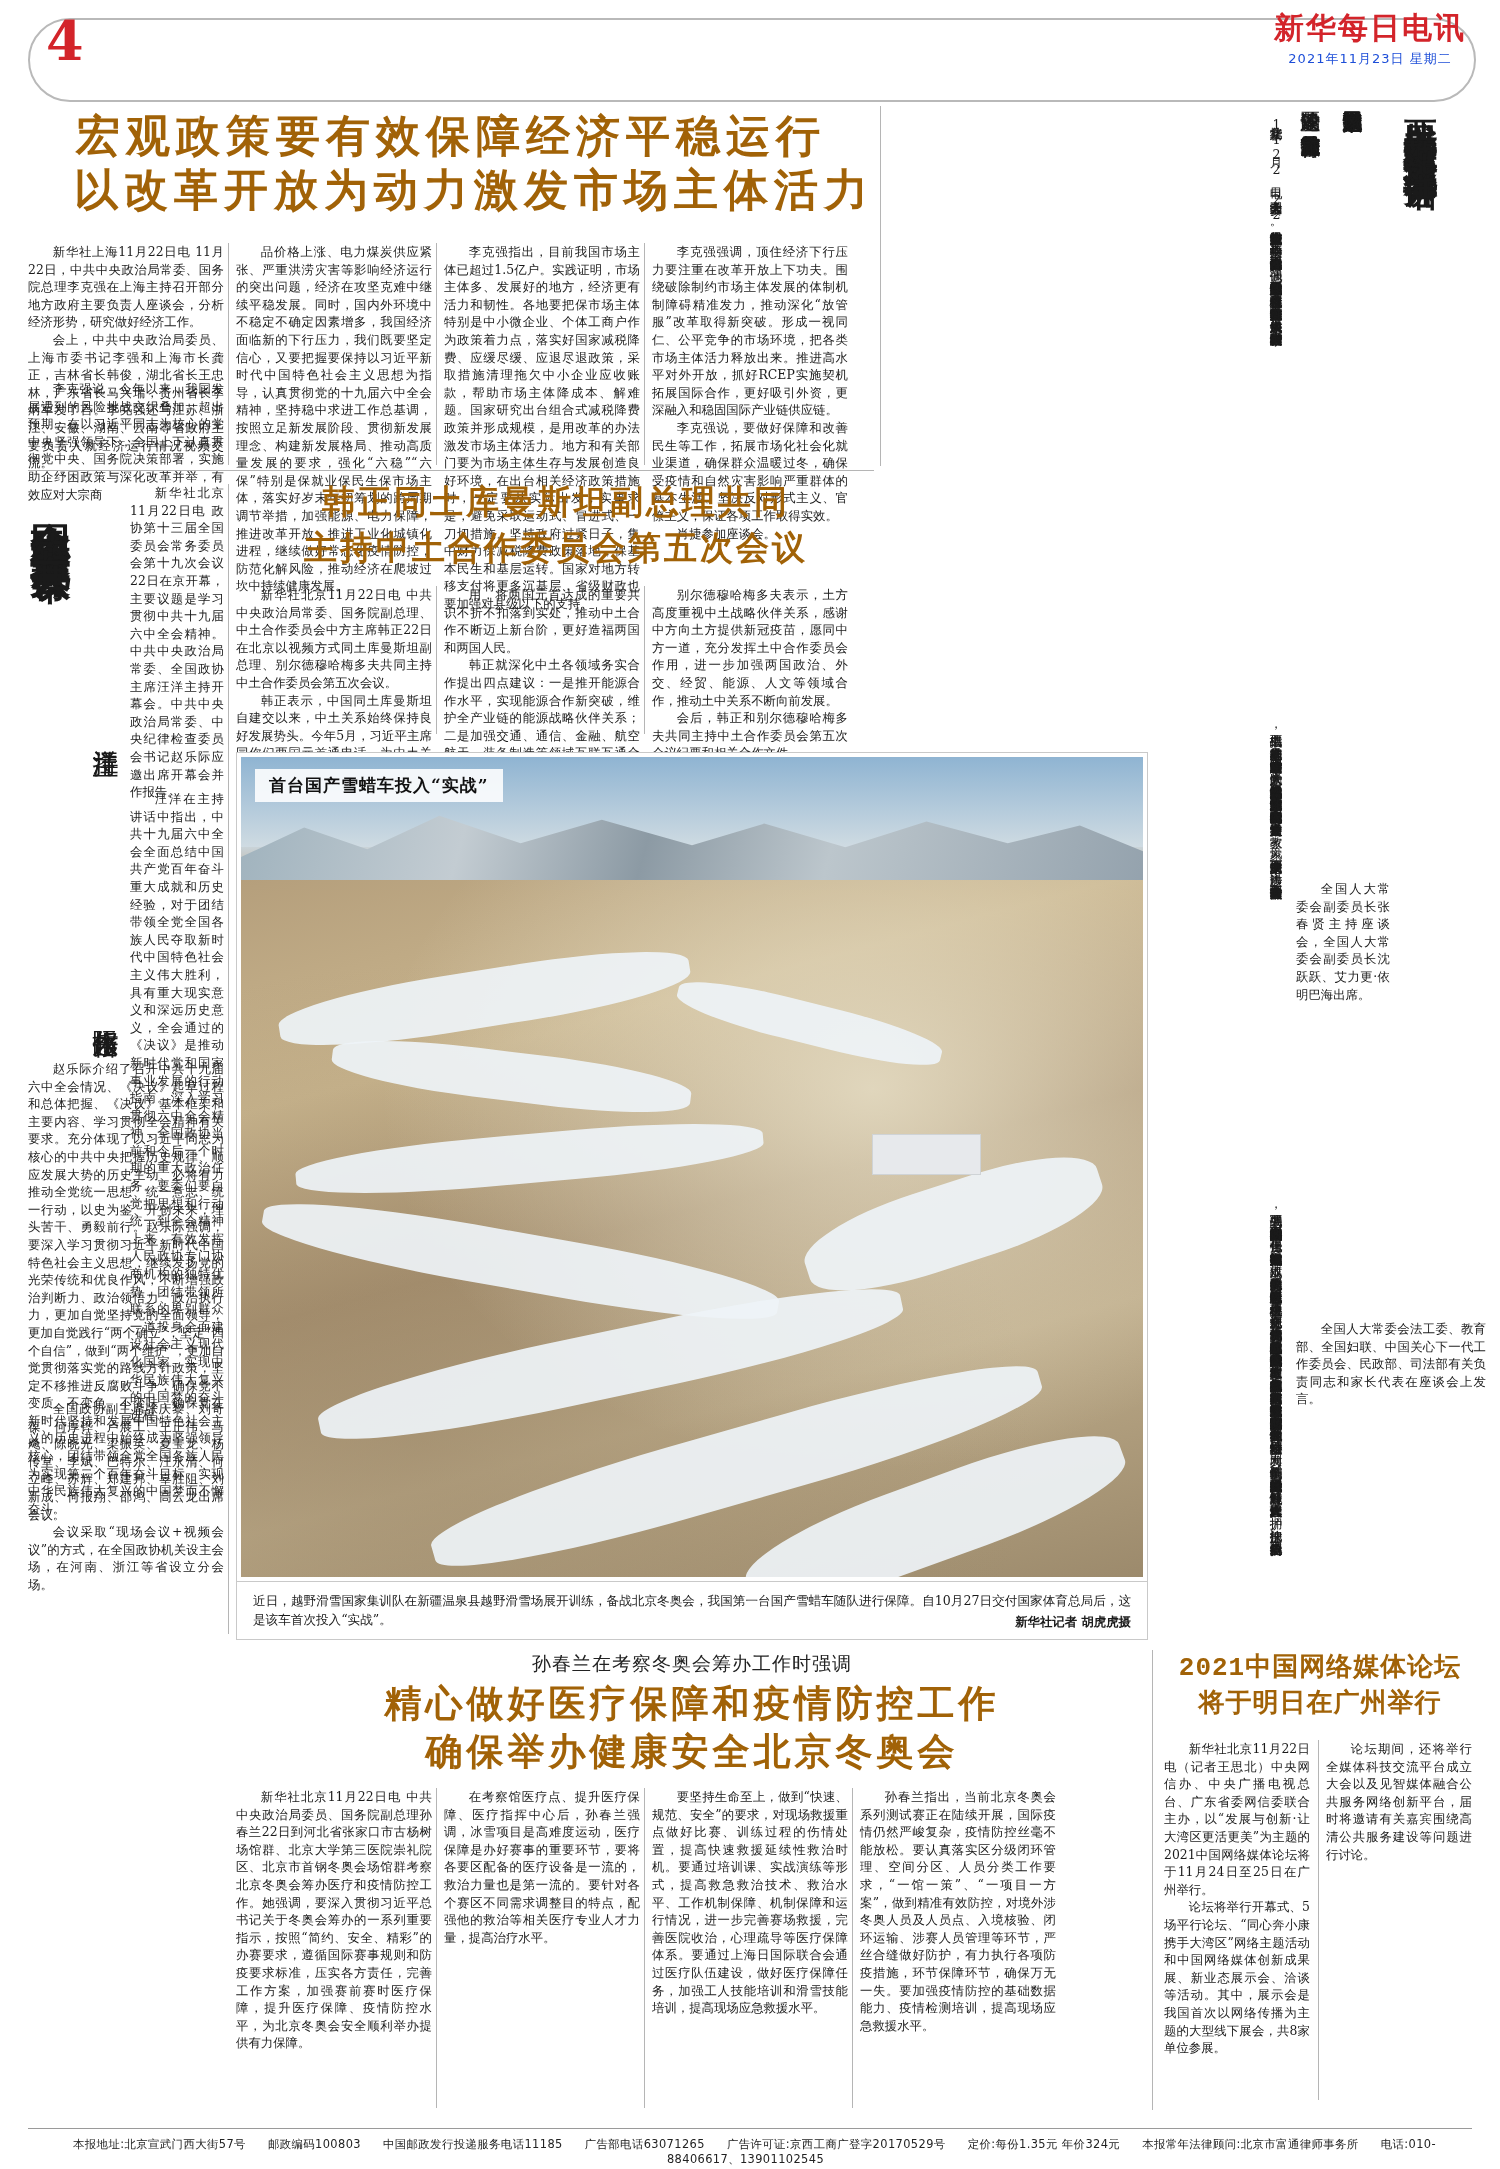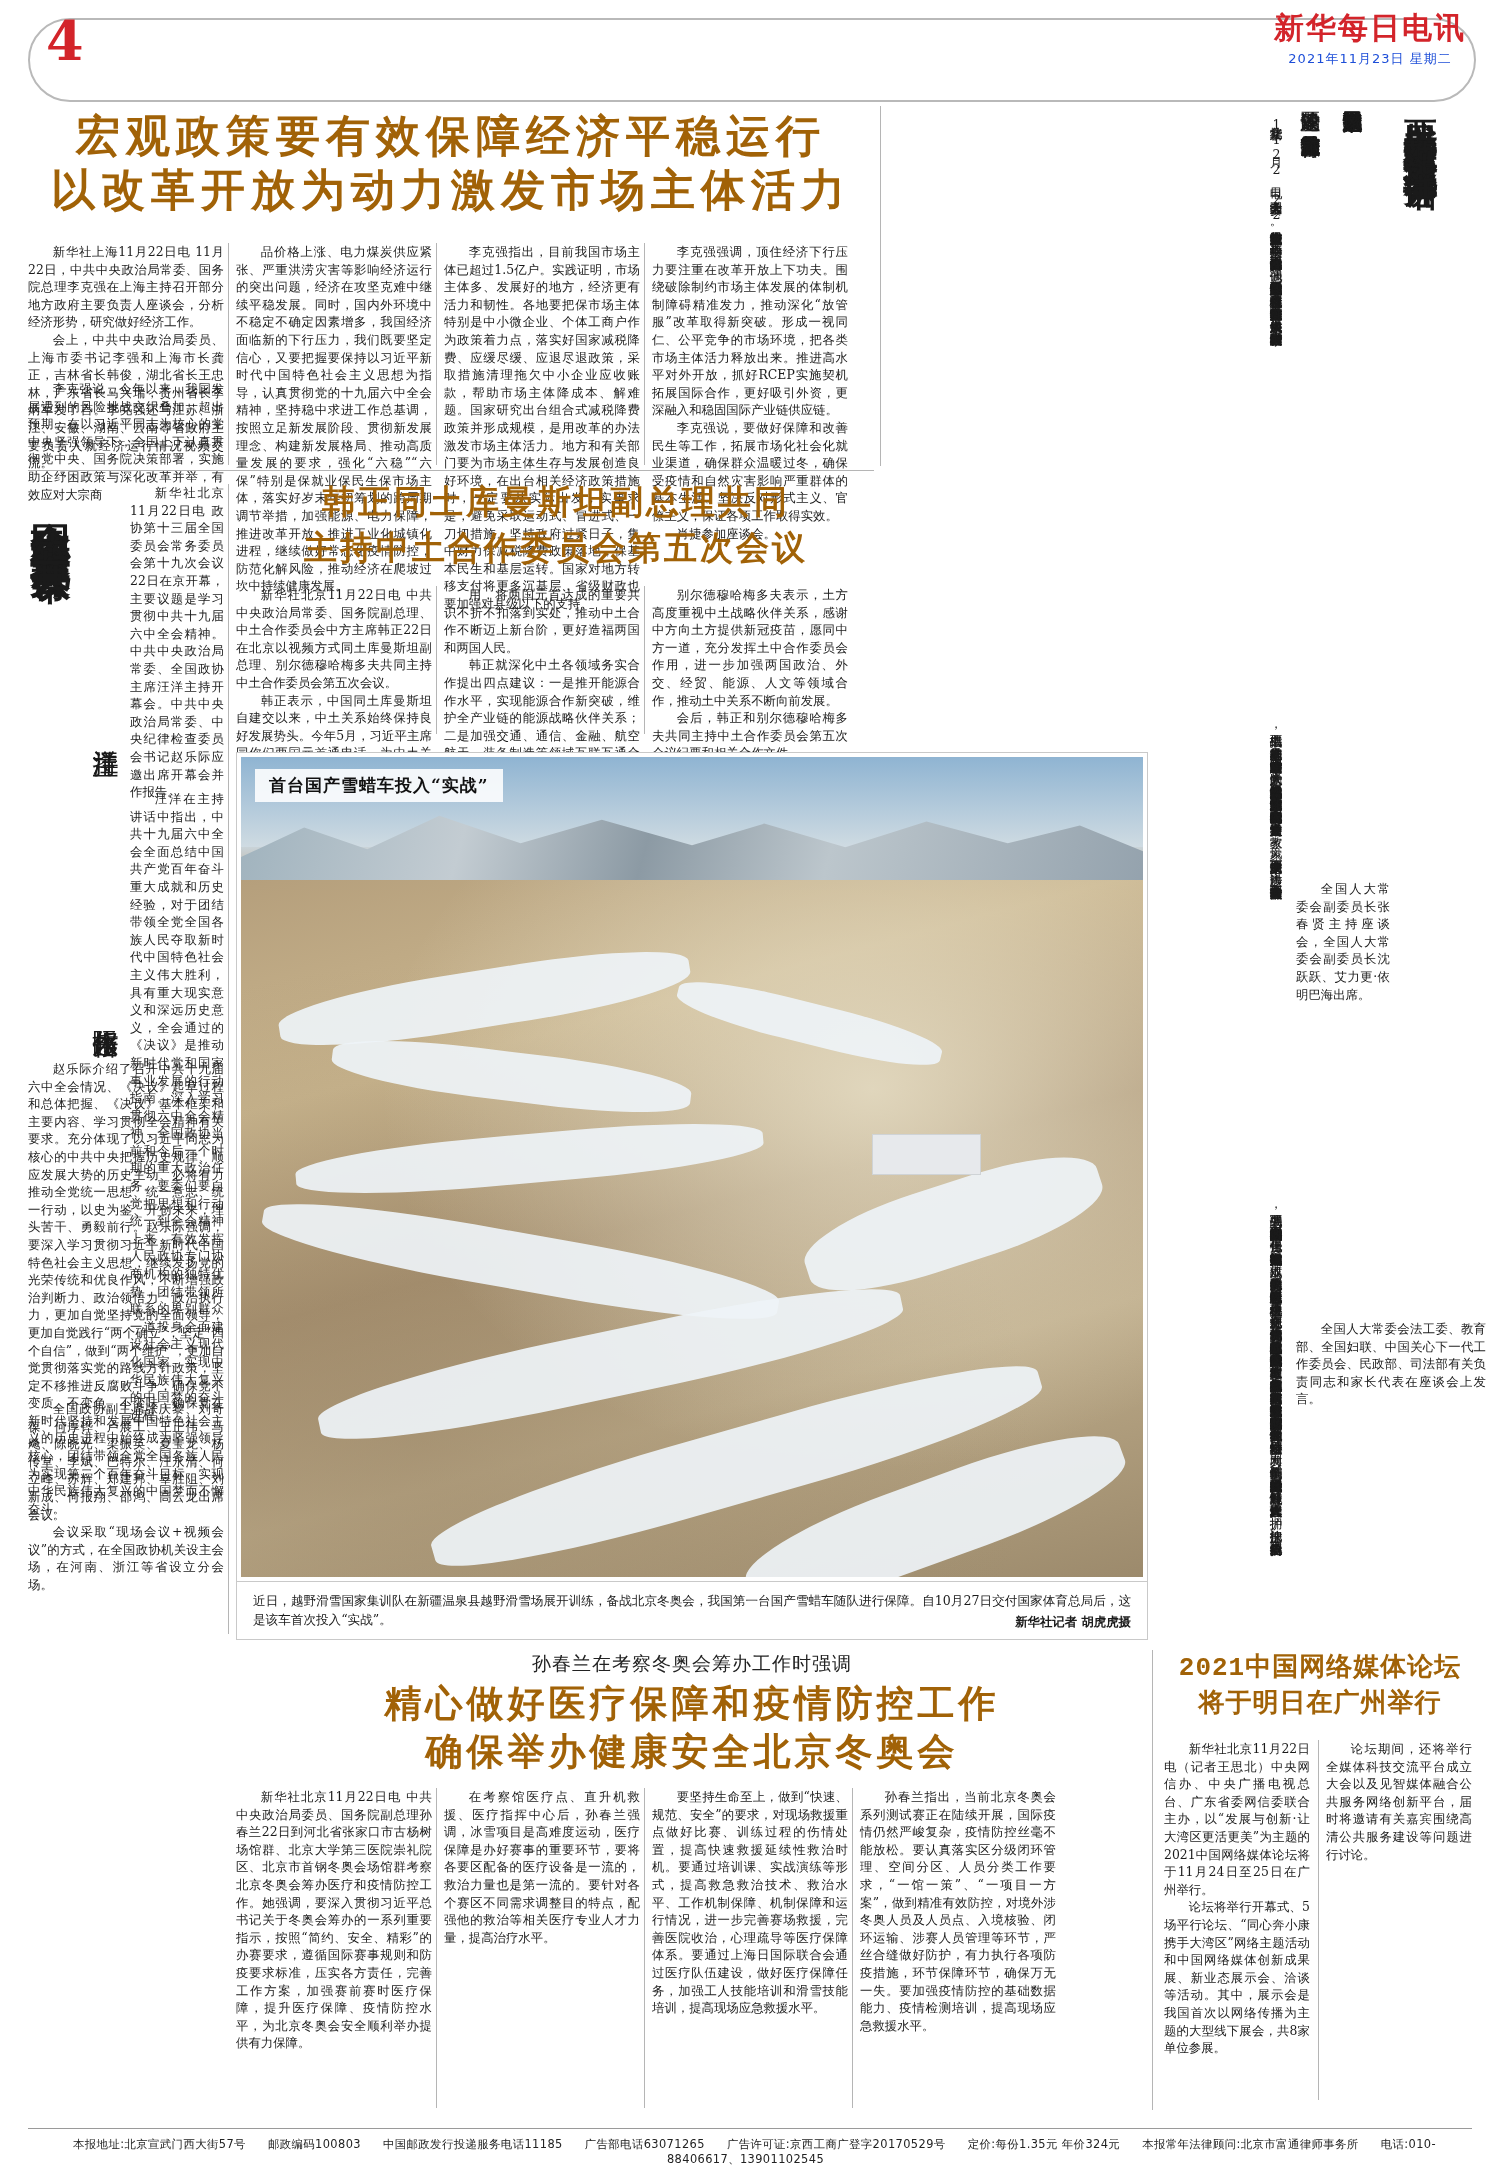--- a/index.html
+++ b/index.html
@@ -160,21 +160,21 @@
 
   <div class="masthead"></div>
   <div class="page-num">4</div>
   <div class="brand-block">
     <div class="brand-name">新华每日电讯</div>
     <div class="brand-date">2021年11月23日 星期二</div>
   </div>
 
   <div style="position:absolute;left:28px;top:106px;width:846px;">
     <div class="headline-main" style="font-size:44px;line-height:54px;margin-top:6px;">宏观政策要有效保障经济平稳运行</div>
-    <div class="headline-main" style="font-size:44px;line-height:54px;">以改革开放为动力激发市场主体活力</div>
+    <div class="headline-main" style="font-size:44px;line-height:54px;text-align:right;">以改革开放为动力激发市场主体活力</div>
   </div>
 
   <div class="body-col" style="position:absolute;left:28px;top:243px;width:196px;height:205px;">
     <p>新华社上海11月22日电 11月22日，中共中央政治局常委、国务院总理李克强在上海主持召开部分地方政府主要负责人座谈会，分析经济形势，研究做好经济工作。</p>
     <p>会上，中共中央政治局委员、上海市委书记李强和上海市长龚正，吉林省长韩俊，湖北省长王忠林，广东省长马兴瑞，贵州省长李炳军发了言。李克强还与江苏、浙江、安徽、湖南、云南等省政府主要负责人就经济运行情况视频交流。</p>
   </div>
   <div class="body-col" style="position:absolute;left:28px;top:380px;width:196px;height:110px;">
     <p>李克强说，今年以来，我国发展遇到的风险挑战交织叠加、超出预期。在以习近平同志为核心的党中央坚强领导下，全国上下认真贯彻党中央、国务院决策部署，实施助企纾困政策与深化改革并举，有效应对大宗商</p>
   </div>
   <div class="rule vrule" style="left:228px;top:243px;height:222px;"></div>
@@ -296,21 +296,21 @@
     <div class="kicker" style="font-size:19px;">孙春兰在考察冬奥会筹办工作时强调</div>
     <div class="headline-main" style="font-size:37px;line-height:48px;letter-spacing:4px;margin-top:4px;">精心做好医疗保障和疫情防控工作</div>
     <div class="headline-main" style="font-size:37px;line-height:48px;letter-spacing:4px;">确保举办健康安全北京冬奥会</div>
   </div>
 
   <div class="body-col" style="position:absolute;left:236px;top:1788px;width:196px;height:320px;">
     <p>新华社北京11月22日电 中共中央政治局委员、国务院副总理孙春兰22日到河北省张家口市古杨树场馆群、北京大学第三医院崇礼院区、北京市首钢冬奥会场馆群考察北京冬奥会筹办医疗和疫情防控工作。她强调，要深入贯彻习近平总书记关于冬奥会筹办的一系列重要指示，按照“简约、安全、精彩”的办赛要求，遵循国际赛事规则和防疫要求标准，压实各方责任，完善工作方案，加强赛前赛时医疗保障，提升医疗保障、疫情防控水平，为北京冬奥会安全顺利举办提供有力保障。</p>
   </div>
   <div class="rule vrule" style="left:436px;top:1788px;height:320px;"></div>
   <div class="body-col" style="position:absolute;left:444px;top:1788px;width:196px;height:320px;">
-    <p>在考察馆医疗点、直升机救援、医疗指挥中心后，孙春兰强调，冰雪项目是高难度运动，医疗保障是办好赛事的重要环节，要将各要区配备的医疗设备是一流的，救治力量也是第一流的。要针对各个赛区不同需求调整目的特点，配强他的救治等相关医疗专业人才力量，提高治疗水平。</p>
+    <p>在考察馆医疗点、提升医疗保障、医疗指挥中心后，孙春兰强调，冰雪项目是高难度运动，医疗保障是办好赛事的重要环节，要将各要区配备的医疗设备是一流的，救治力量也是第一流的。要针对各个赛区不同需求调整目的特点，配强他的救治等相关医疗专业人才力量，提高治疗水平。</p>
   </div>
   <div class="rule vrule" style="left:644px;top:1788px;height:320px;"></div>
   <div class="body-col" style="position:absolute;left:652px;top:1788px;width:196px;height:320px;">
     <p>要坚持生命至上，做到“快速、规范、安全”的要求，对现场救援重点做好比赛、训练过程的伤情处置，提高快速救援延续性救治时机。要通过培训课、实战演练等形式，提高救急救治技术、救治水平、工作机制保障、机制保障和运行情况，进一步完善赛场救援，完善医院收治，心理疏导等医疗保障体系。要通过上海日国际联合会通过医疗队伍建设，做好医疗保障任务，加强工人技能培训和滑雪技能培训，提高现场应急救援水平。</p>
   </div>
   <div class="rule vrule" style="left:852px;top:1788px;height:320px;"></div>
   <div class="body-col" style="position:absolute;left:860px;top:1788px;width:196px;height:320px;">
     <p>孙春兰指出，当前北京冬奥会系列测试赛正在陆续开展，国际疫情仍然严峻复杂，疫情防控丝毫不能放松。要认真落实区分级闭环管理、空间分区、人员分类工作要求，“一馆一策”、“一项目一方案”，做到精准有效防控，对境外涉冬奥人员及人员点、入境核验、闭环运输、涉赛人员管理等环节，严丝合缝做好防护，有力执行各项防疫措施，环节保障环节，确保万无一失。要加强疫情防控的基础数据能力、疫情检测培训，提高现场应急救援水平。</p>
   </div>
 

